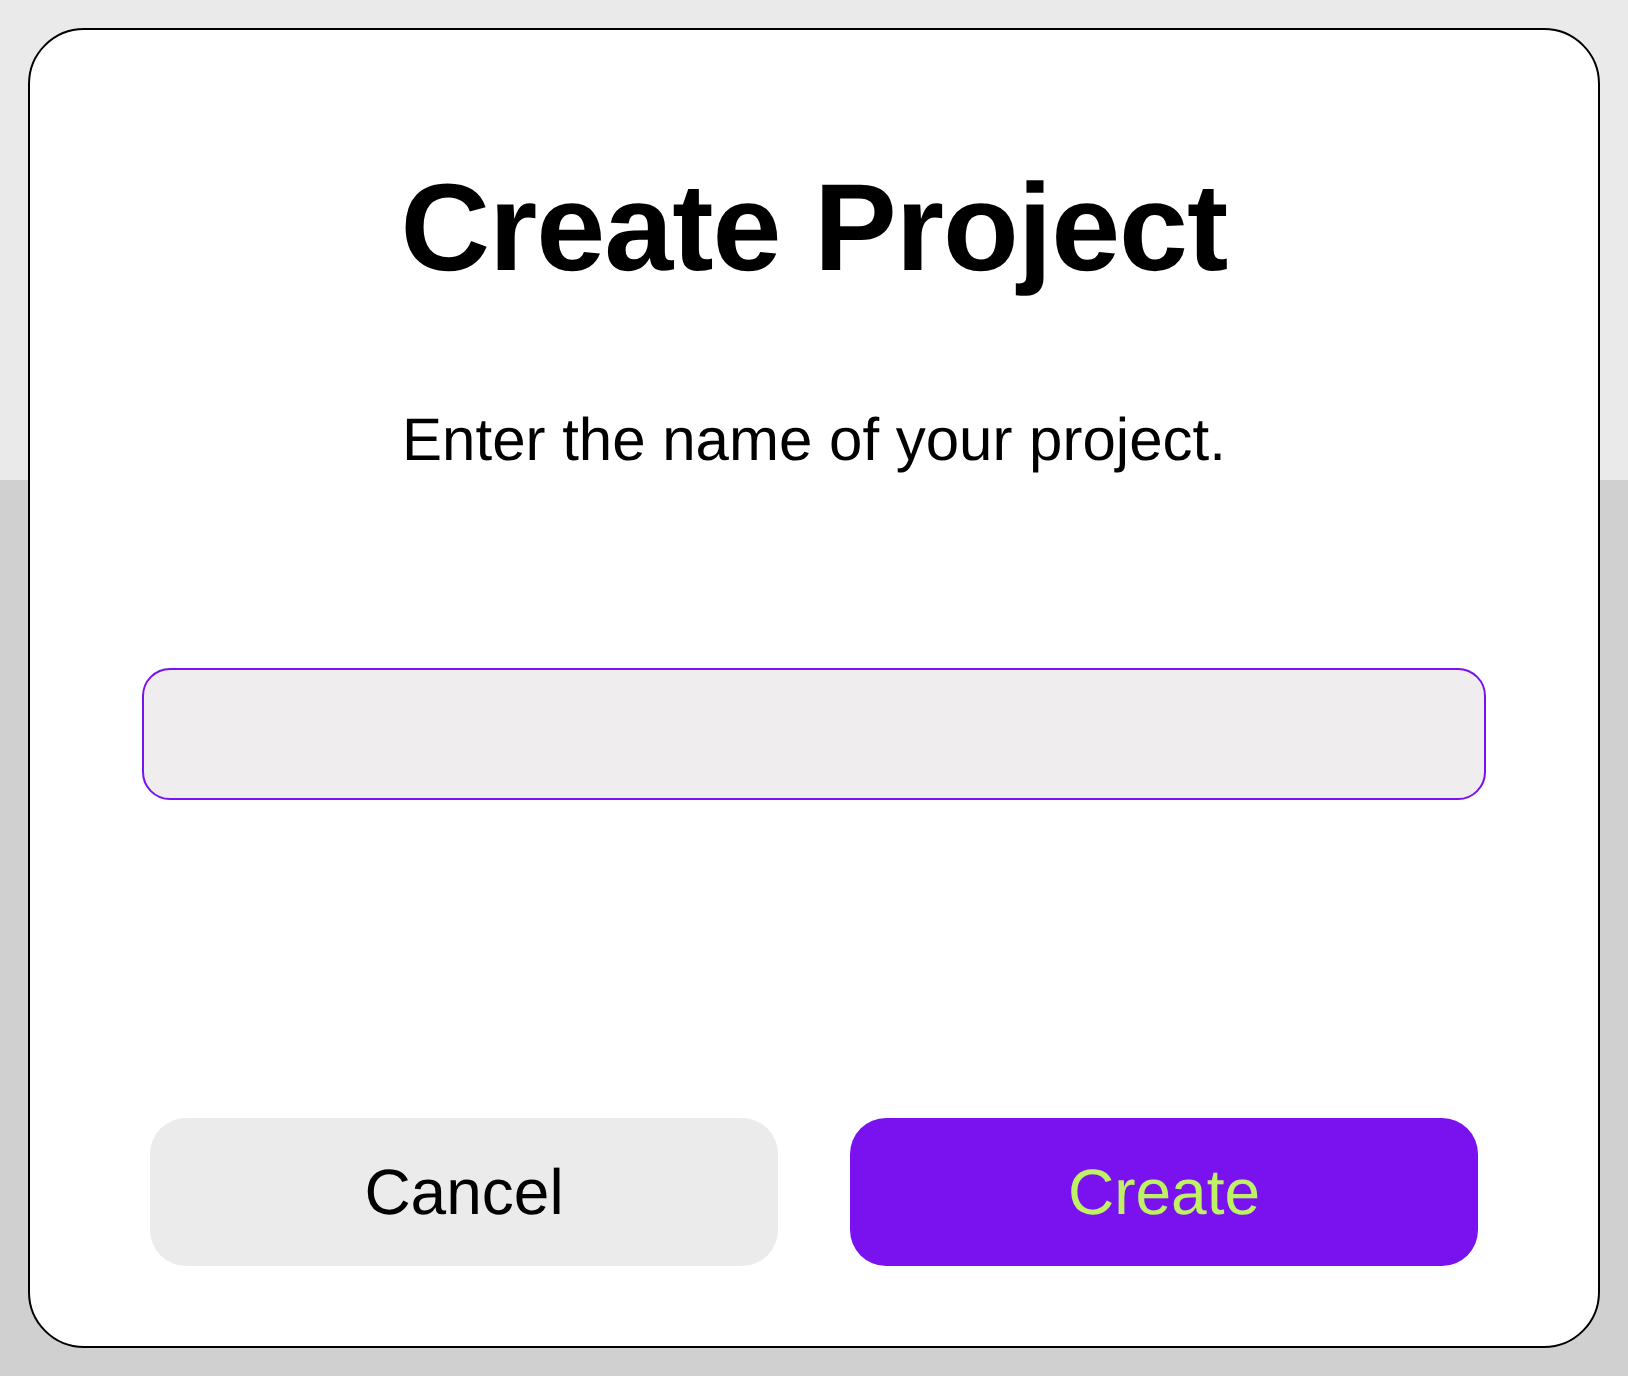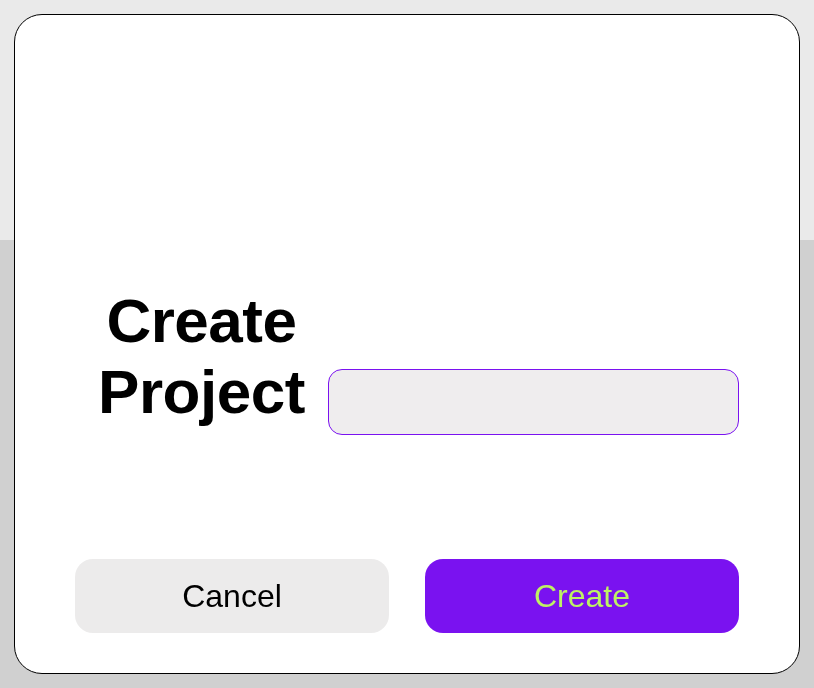--- a/index.html
+++ b/index.html
@@ -26,21 +26,21 @@
       background: #eaeaea;
     }
     .dialog {
       position: relative;
       width: 786px;
       height: 660px;
       background: #ffffff;
       border-radius: 28px;
       border: 1px solid #000;
       display: flex;
-      flex-direction: row;
+      flex-direction: column;
       align-items: center;
       padding: 60px 60px 40px 60px;
     }
     .dialog-title {
       font-size: 62px;
       font-weight: 600;
       color: #000;
       text-align: center;
       margin-top: 4px;
       letter-spacing: -0.5px;
@@ -96,20 +96,21 @@
       font-weight: 500;
     }
   </style>
 </head>
 <body>
 
 <div class="backdrop-strip"></div>
 
 <div class="dialog">
   <h1 class="dialog-title">Create Project</h1>
+  <p class="dialog-subtitle">Enter the name of your project.</p>
 
   <div class="input-wrap">
     <input type="text" class="project-input" autofocus="" value="" style="">
   </div>
 
   <div class="button-row">
     <button class="btn btn-cancel">Cancel</button>
     <button class="btn btn-create">Create</button>
   </div>
 </div>

